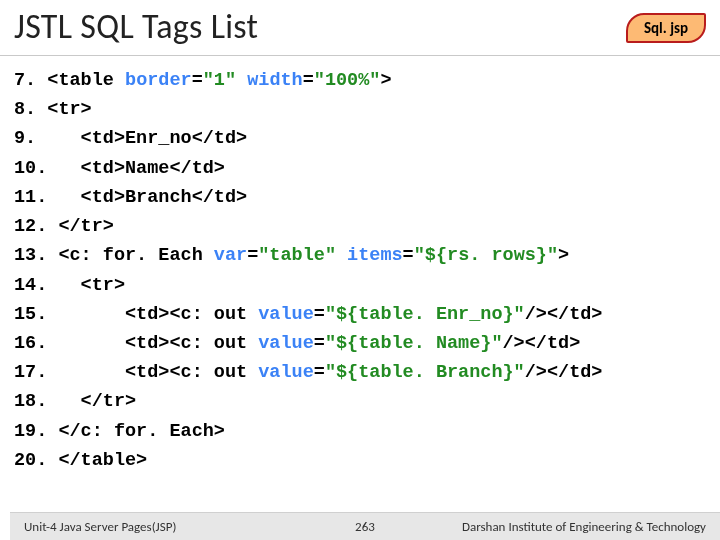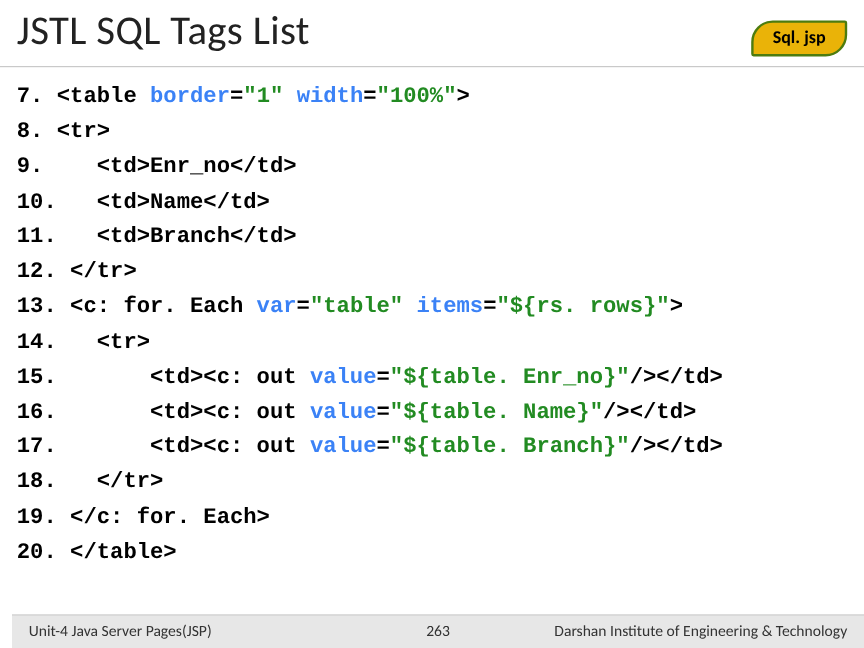--- a/index.html
+++ b/index.html
@@ -7,38 +7,38 @@
     width: 720px;
     height: 540px;
     background: #fff;
     font-family: Calibri, Arial, sans-serif;
     position: relative;
     overflow: hidden;
   }
   .header {
     display: flex;
     justify-content: space-between;
-    align-items: flex-end;
+    align-items: center;
     padding: 6px 14px 8px 14px;
     border-bottom: 1px solid #c9c9c9;
   }
   .title {
     font-size: 34px;
     font-weight: 400;
     color: #222;
     letter-spacing: 0.3px;
   }
   .badge {
-    border: 2px solid #4d7c0f;
+    border: 2px solid #b91c1c;
     border-radius: 18px 2px 18px 2px;
     padding: 4px 16px;
     font-size: 15px;
     font-weight: 700;
     color: #000;
-    background: #eab308;
+    background: #fdba74;
     margin-top: 2px;
   }
   .code {
     padding: 10px 14px 0 14px;
     font-family: Consolas, "Courier New", monospace;
     font-size: 18.5px;
     line-height: 1.58;
     font-weight: 700;
     color: #000;
     white-space: pre;

